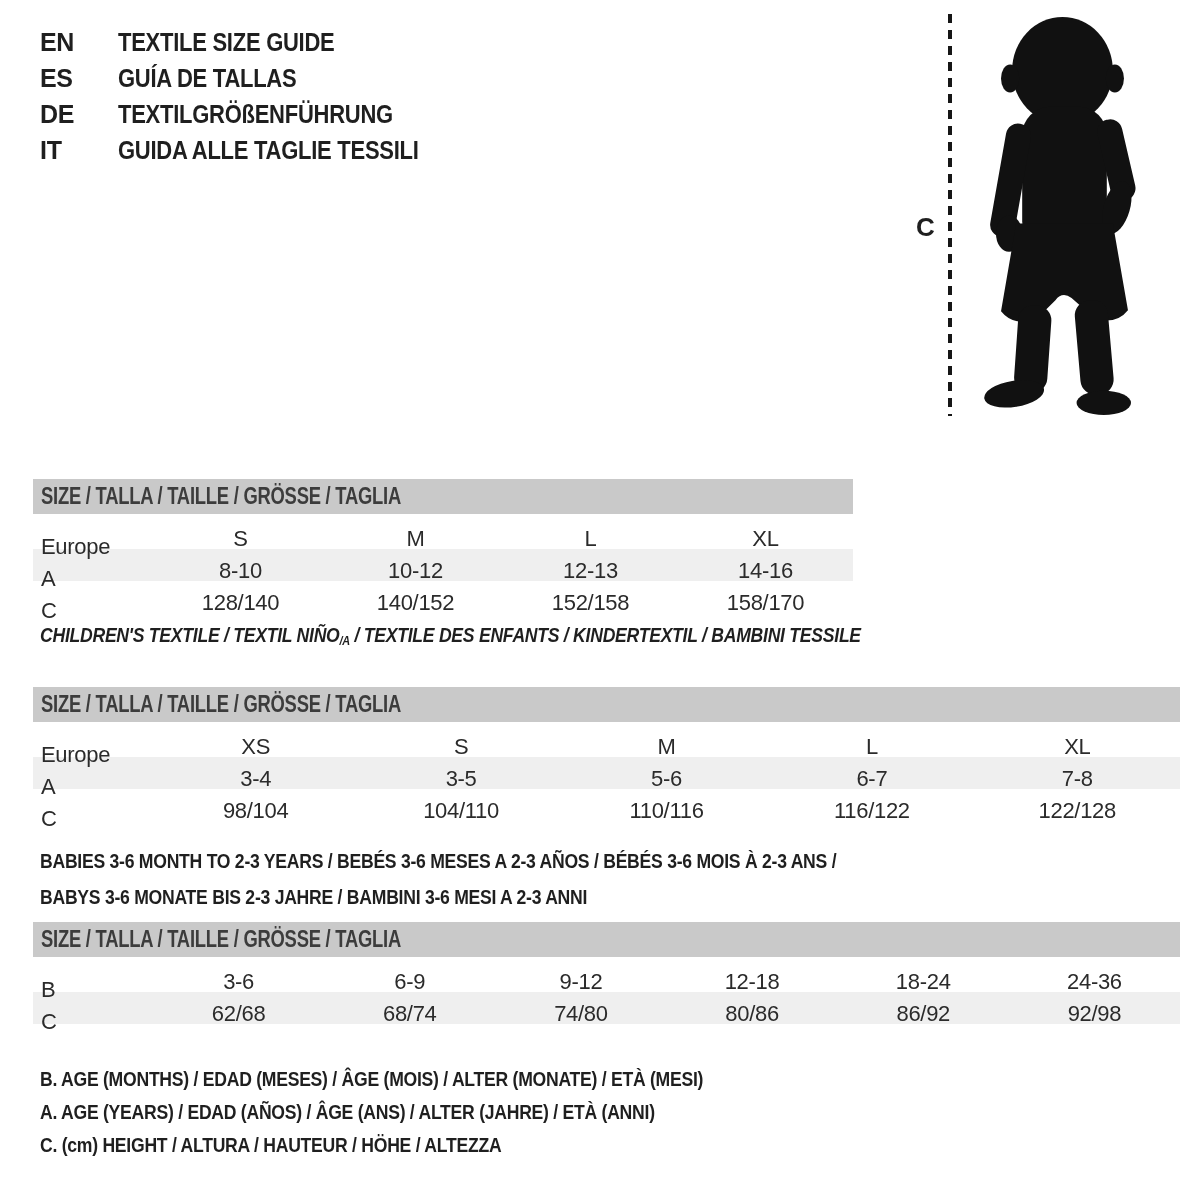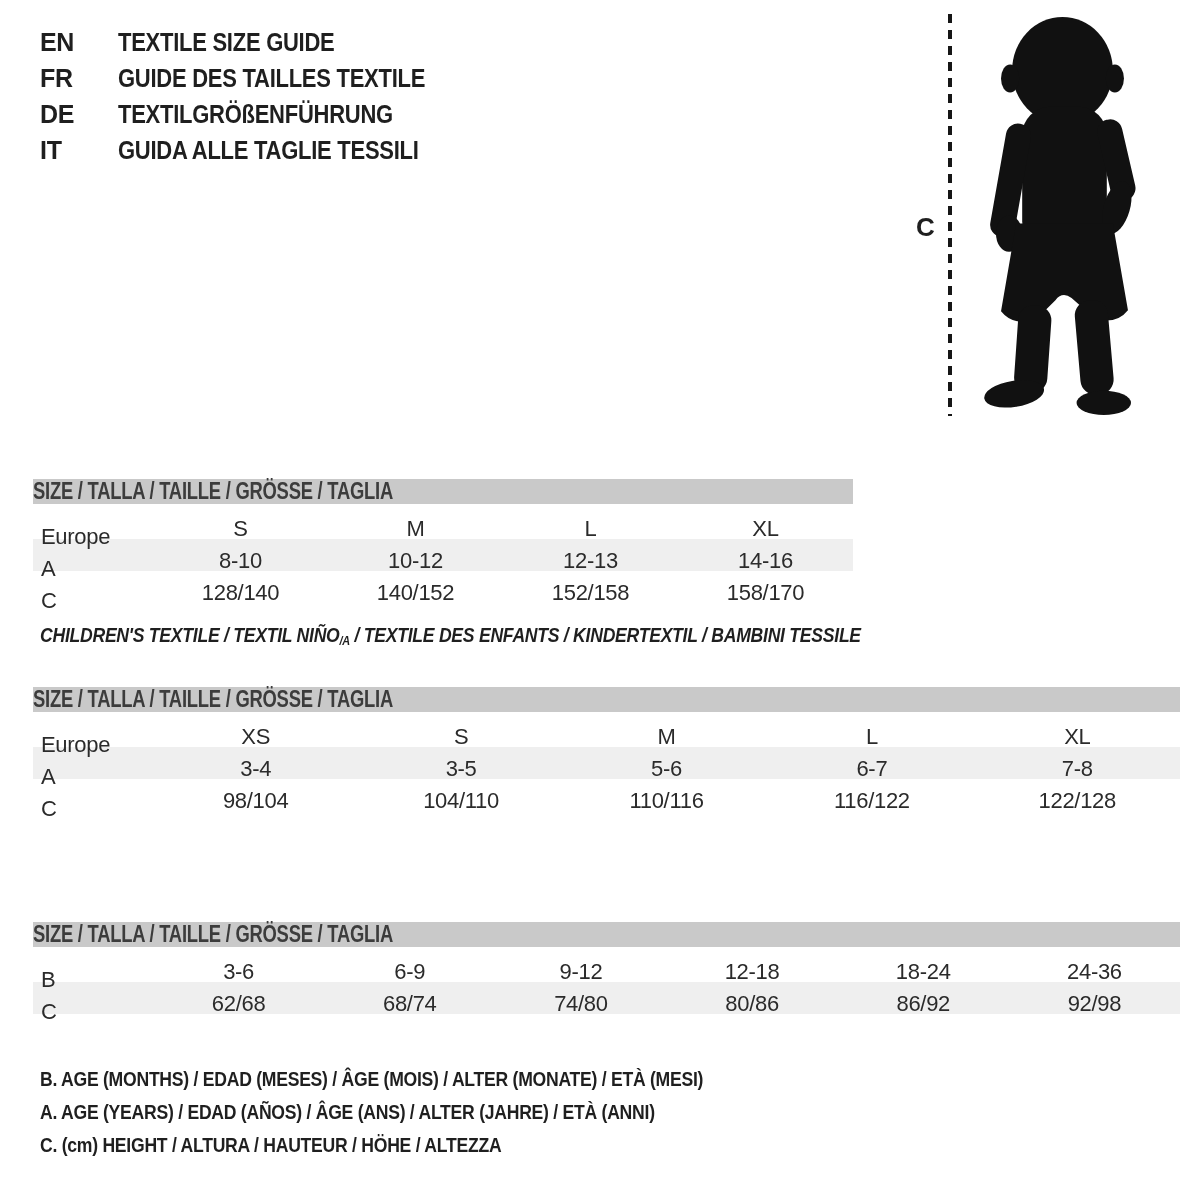--- a/index.html
+++ b/index.html
@@ -29,22 +29,22 @@
   }
   .silhouette { position:absolute; left:62px; top:10px; }
 
   
   .sec-title { position:absolute; font-size:20px; font-weight:bold; white-space:nowrap; }
   .sub { font-size:0.62em; vertical-align:-0.25em; }
 
   
   .sg-table { position:absolute; }
   .t-header {
-    height:25px; background:#c9c9c9; display:flex; align-items:center;
-    margin-bottom:3px; color:#3c3c3c;
+    height:35px; background:#c9c9c9; display:flex; align-items:center;
+    padding-left:8px; margin-bottom:3px; color:#3c3c3c;
     font-size:23px; font-weight:bold;
   }
   .t-header .cond { transform: scaleX(0.8); }
   .t-row { display:grid; height:32px; align-items:center; font-size:22px; color:#2b2b2b; }
   .t-row.alt { background:#efefef; }
   .cols4 { grid-template-columns:120px repeat(4,1fr); }
   .cols5 { grid-template-columns:120px repeat(5,1fr); }
   .cols6 { grid-template-columns:120px repeat(6,1fr); }
   .t-label { padding-left:8px;margin-top:17px; }
   .t-cell { text-align:center; }
@@ -65,22 +65,22 @@
 <body>
 
 <div class="canvas">
 
   <div class="lang-list">
     <div class="lang-row">
       <span class="lang-code">EN</span>
       <span class="lang-label cond">TEXTILE SIZE GUIDE</span>
     </div>
     <div class="lang-row">
-      <span class="lang-code">FR</span>
-      <span class="lang-label cond">GUIDE DES TAILLES TEXTILE</span>
+      <span class="lang-code">ES</span>
+      <span class="lang-label cond">GUÍA DE TALLAS</span>
     </div>
     <div class="lang-row">
       <span class="lang-code">DE</span>
       <span class="lang-label cond">TEXTILGRÖßENFÜHRUNG</span>
     </div>
     <div class="lang-row">
       <span class="lang-code">IT</span>
       <span class="lang-label cond">GUIDA ALLE TAGLIE TESSILI</span>
     </div>
   </div>
@@ -158,20 +158,24 @@
     <div class="t-row cols5">
       <span class="t-label">C</span>
       <span class="t-cell">98/104</span>
       <span class="t-cell">104/110</span>
       <span class="t-cell">110/116</span>
       <span class="t-cell">116/122</span>
       <span class="t-cell">122/128</span>
     </div>
   </div>
 
+  <div class="sec-title" id="babies-title">
+    <span class="cond">BABIES 3-6 MONTH TO 2-3 YEARS / BEBÉS 3-6 MESES A 2-3 AÑOS / BÉBÉS 3-6 MOIS À 2-3 ANS /</span><br>
+    <span class="cond">BABYS 3-6 MONATE BIS 2-3 JAHRE / BAMBINI 3-6 MESI A 2-3 ANNI</span>
+  </div>
   <div class="sg-table" id="babies-table">
     <div class="t-header">
       <span class="cond">SIZE / TALLA / TAILLE / GRÖSSE / TAGLIA</span>
     </div>
     <div class="t-row cols6">
       <span class="t-label">B</span>
       <span class="t-cell">3-6</span>
       <span class="t-cell">6-9</span>
       <span class="t-cell">9-12</span>
       <span class="t-cell">12-18</span>

